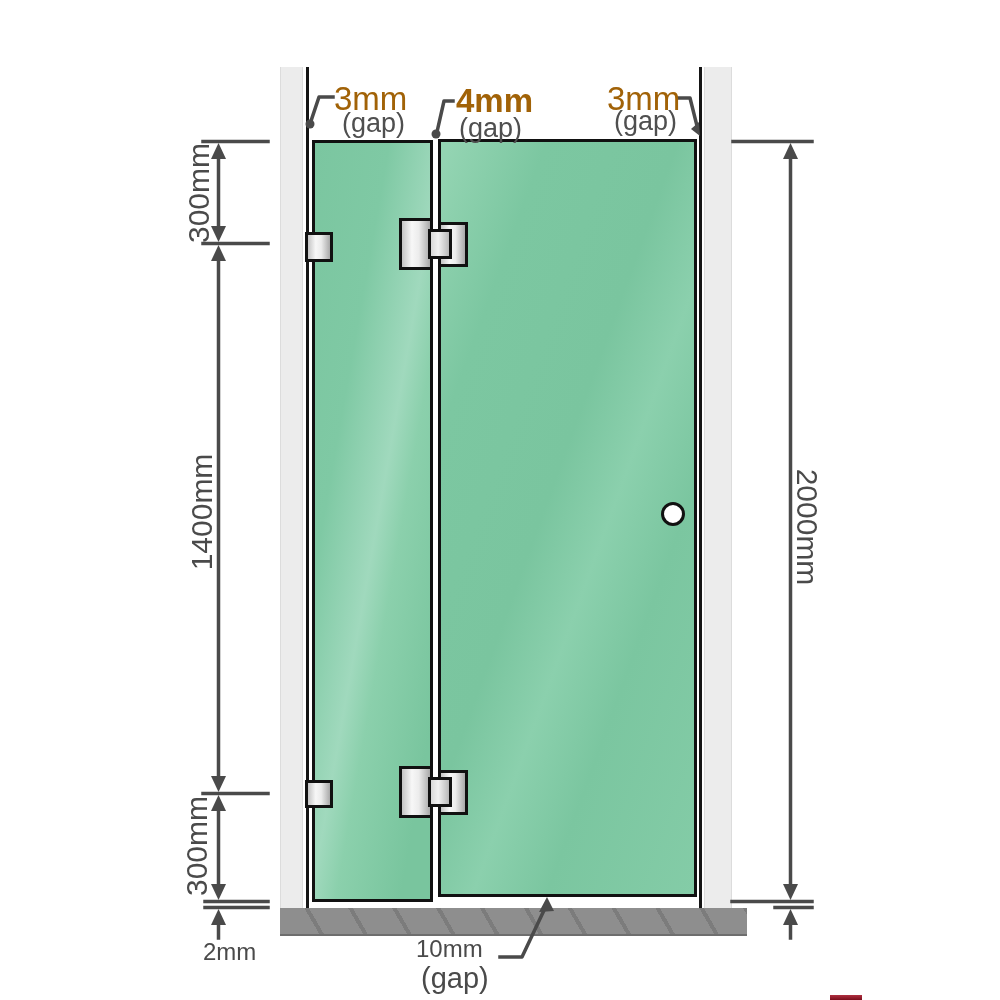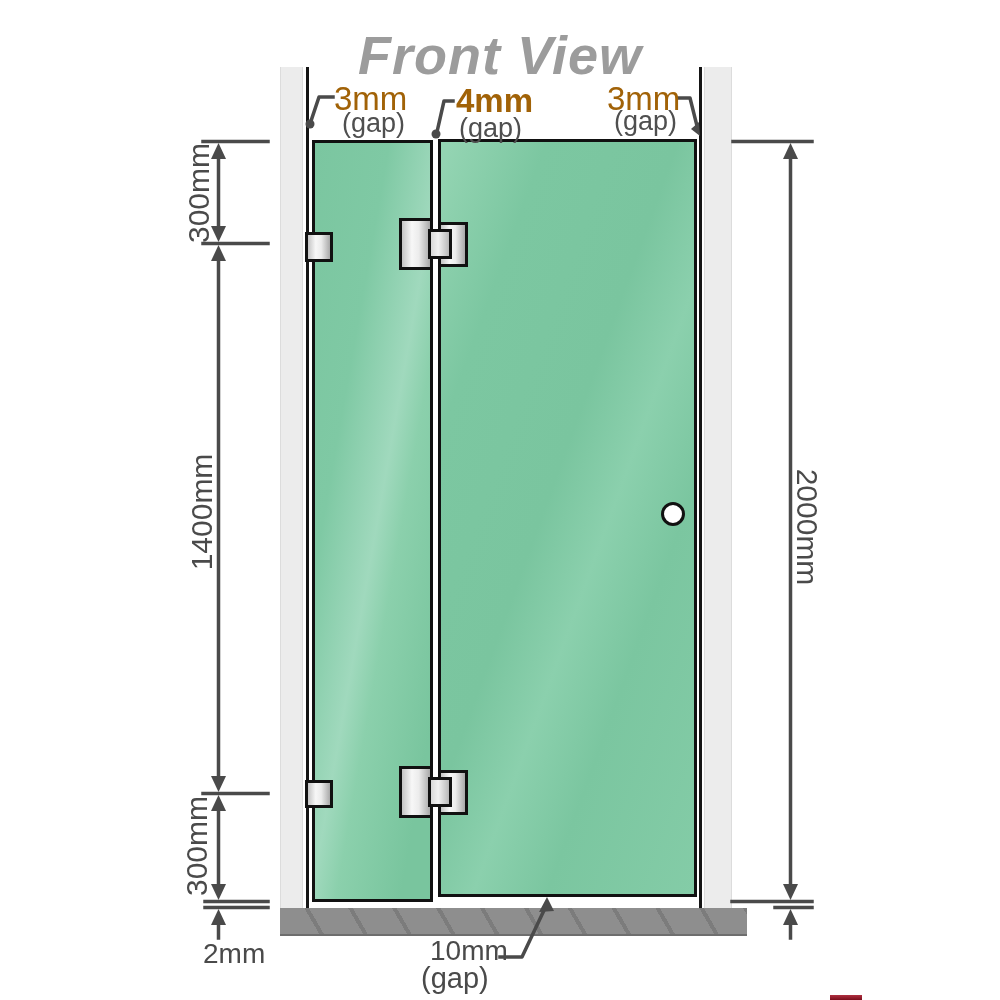--- a/index.html
+++ b/index.html
@@ -34,30 +34,29 @@
   }
   .title{
     font-size:54px;font-weight:700;font-style:italic;color:#9c9c9c;
     letter-spacing:1px;white-space:nowrap;
   }
   .dimtext{color:#4a4a4a;white-space:nowrap;font-size:30px;}
   .rot-ccw{transform:translate(-50%,-50%) rotate(-90deg);}
   .rot-cw{transform:translate(-50%,-50%) rotate(90deg);}
   .gapval{font-size:33px;color:#a16207;white-space:nowrap;}
   .gapnote{font-size:27px;color:#4f4f4f;white-space:nowrap;}
-  .big{font-size:28px;color:#4a4a4a;white-space:nowrap;}
+  .big{font-size:24px;color:#4a4a4a;white-space:nowrap;}
   svg{position:absolute;left:0;top:0;pointer-events:none;}
   .logo{background:linear-gradient(to bottom,#b03040,#7a0e1c);}
 </style>
 </head>
 <body>
 
 <div id="canvas">
 
-  <div class="abs title" style="left:358px;top:24px;">Front View</div>
 
   <div class="abs wall" style="left:280px;top:67px;width:23px;height:841px;"></div>
   <div class="abs wall-edge" style="left:306px;top:67px;width:3px;height:841px;"></div>
   <div class="abs wall" style="left:704px;top:67px;width:28px;height:841px;"></div>
   <div class="abs wall-edge" style="left:699px;top:67px;width:3px;height:841px;"></div>
 
   <div class="abs floor" style="left:280px;top:908px;width:467px;height:28px;"></div>
 
   <div class="abs panel panel-left" style="left:312px;top:140px;width:121px;height:762px;"></div>
   <div class="abs panel panel-door" style="left:438px;top:139px;width:259px;height:758px;"></div>
@@ -143,18 +142,18 @@
   <div class="abs gapval" style="left:607px;top:80px;">3mm</div>
   <div class="abs gapnote" style="left:614px;top:106px;">(gap)</div>
 
   <div class="abs dimtext rot-ccw" style="left:199px;top:193px;">300mm</div>
   <div class="abs dimtext rot-ccw" style="left:202px;top:512px;">1400mm</div>
   <div class="abs dimtext rot-ccw" style="left:197px;top:846px;">300mm</div>
 
   <div class="abs dimtext rot-cw" style="left:807px;top:527px;">2000mm</div>
 
   <div class="abs big" style="left:203px;top:938px;">2mm</div>
-  <div class="abs big" style="left:430px;top:935px;">10mm</div>
+  <div class="abs big" style="left:416px;top:935px;">10mm</div>
   <div class="abs big" style="left:421px;top:962px;font-size:29px;">(gap)</div>
 
   <div class="abs logo" style="left:830px;top:995px;width:32px;height:5px;"></div>
 
 </div>
 
 </body></html>

